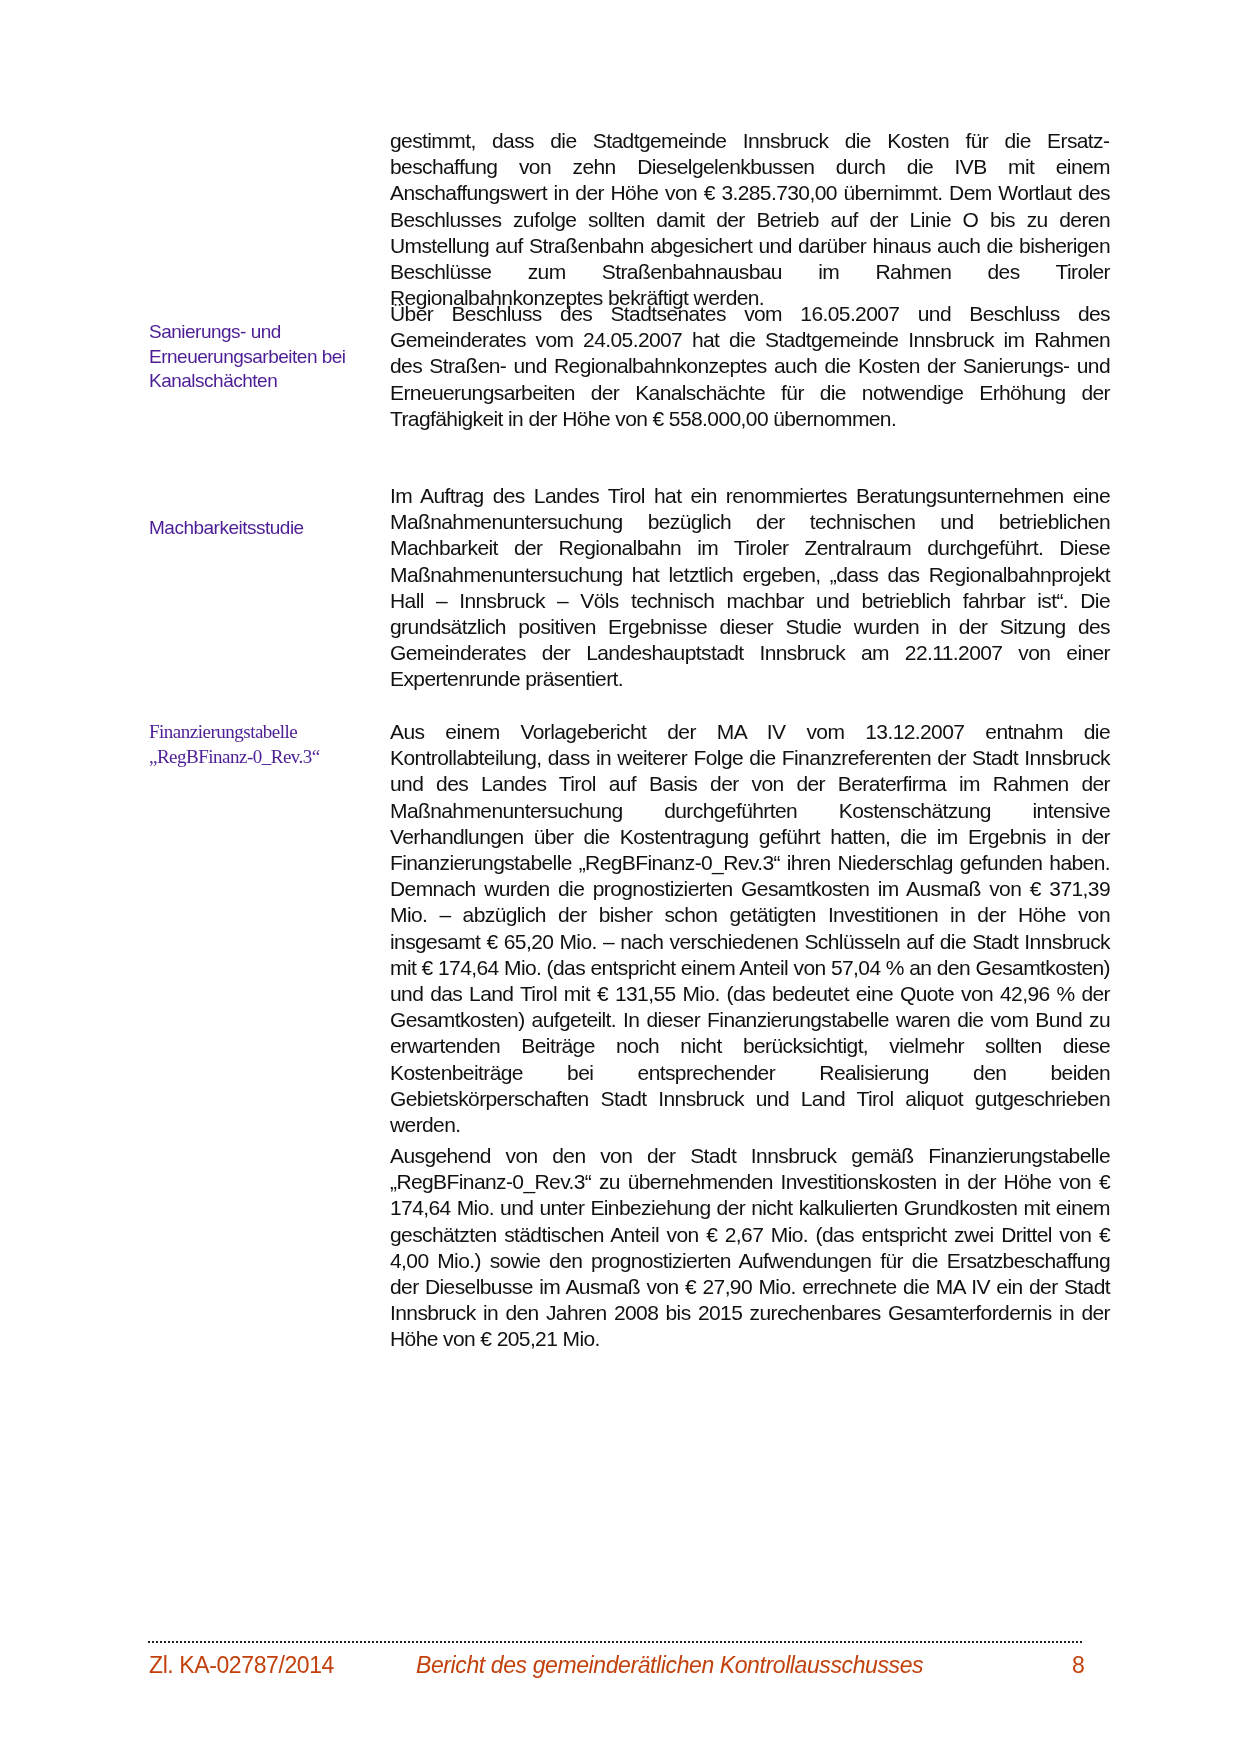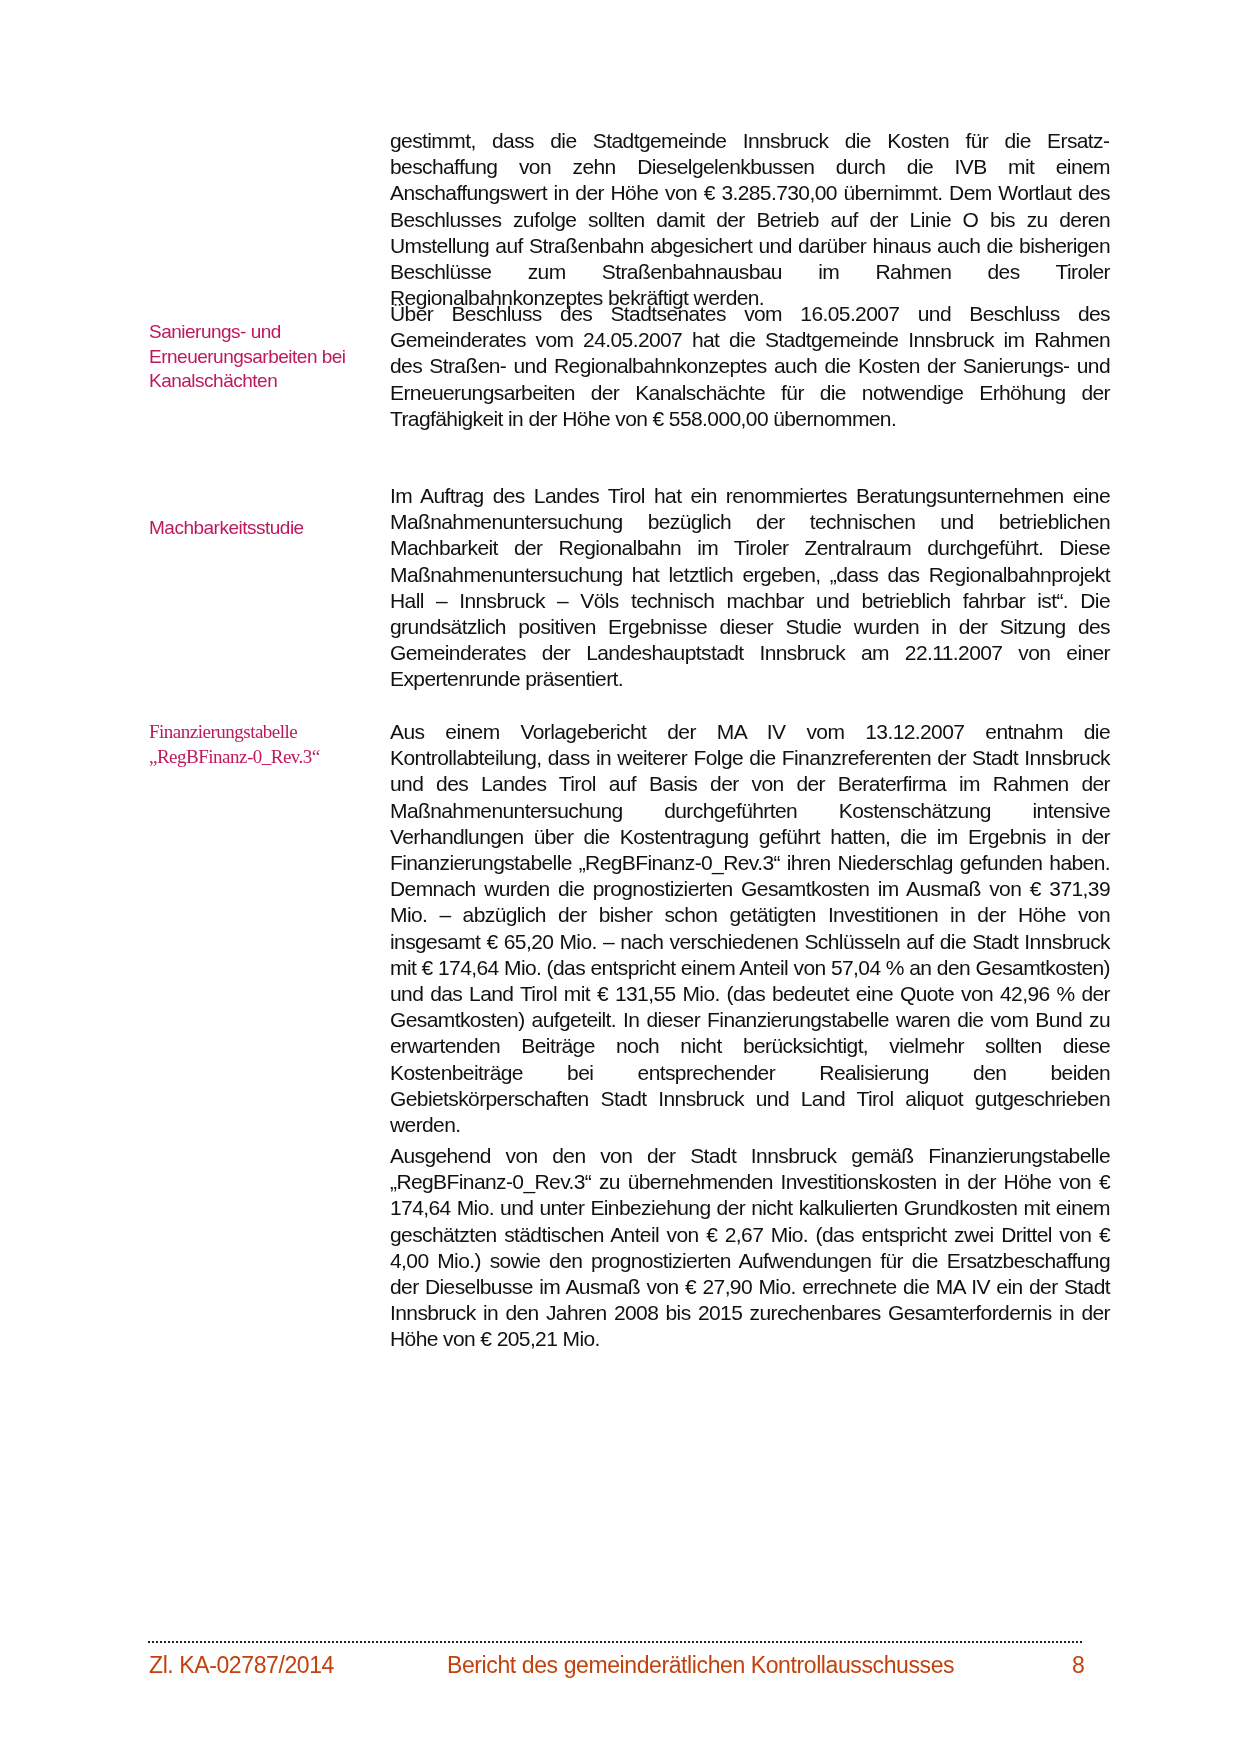--- a/index.html
+++ b/index.html
@@ -19,40 +19,40 @@
       hyphens: manual;
       letter-spacing: -0.6px;
       word-spacing: 0px;
     }
     .note {
       position: absolute;
       left: 149px;
       width: 230px;
       font-size: 19px;
       line-height: 24.5px;
-      color: #be185d;
+      color: #4c1d95;
       letter-spacing: -0.5px;
     }
     .footer-rule {
       position: absolute;
       left: 148px;
       top: 1641px;
       width: 934px;
       height: 0;
       border-top: 2px dotted #222;
     }
     .footer-left, .footer-center, .footer-right {
       position: absolute;
       top: 1652px;
       font-size: 23px;
       letter-spacing: -0.4px;
       color: #c2410c;
     }
     .footer-left { left: 149px; }
-    .footer-center { left: 447px; }
+    .footer-center { left: 416px; font-style: italic; }
     .footer-right { left: 1072px; }
   </style>
 </head>
 <body>
 
 <div class="page">
 
   <p class="text para" style="top:128px; margin:0;">gestimmt, dass die Stadtgemeinde Innsbruck die Kosten für die Ersatz­beschaffung von zehn Dieselgelenkbussen durch die IVB mit einem Anschaffungswert in der Höhe von € 3.285.730,00 übernimmt. Dem Wortlaut des Beschlusses zufolge sollten damit der Betrieb auf der Linie O bis zu deren Umstellung auf Straßenbahn abgesichert und darüber hinaus auch die bisherigen Beschlüsse zum Straßenbahnaus­bau im Rahmen des Tiroler Regionalbahnkonzeptes bekräftigt werden.</p>
 
   <div class="text note" style="top:320px;">Sanierungs- und Erneuerungsarbeiten bei Kanalschächten</div>

